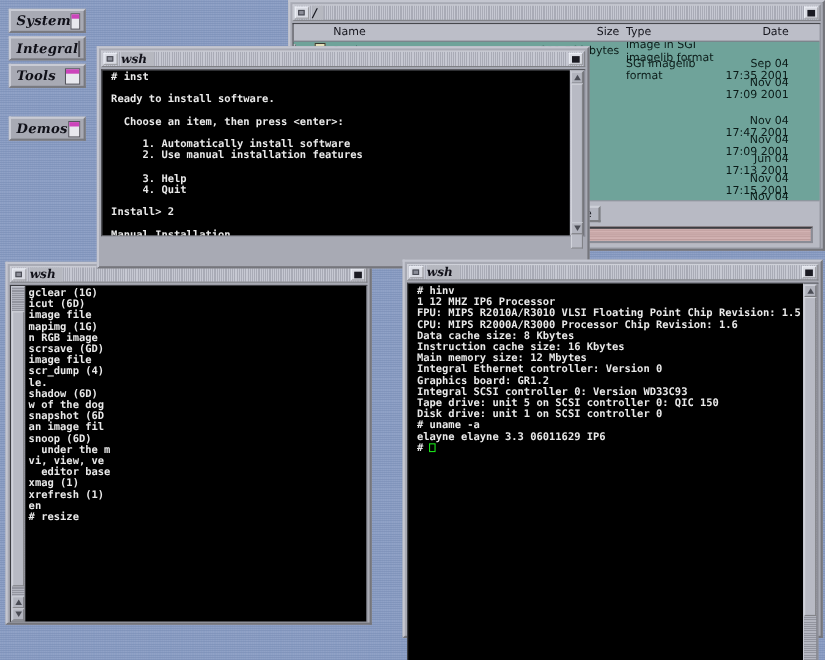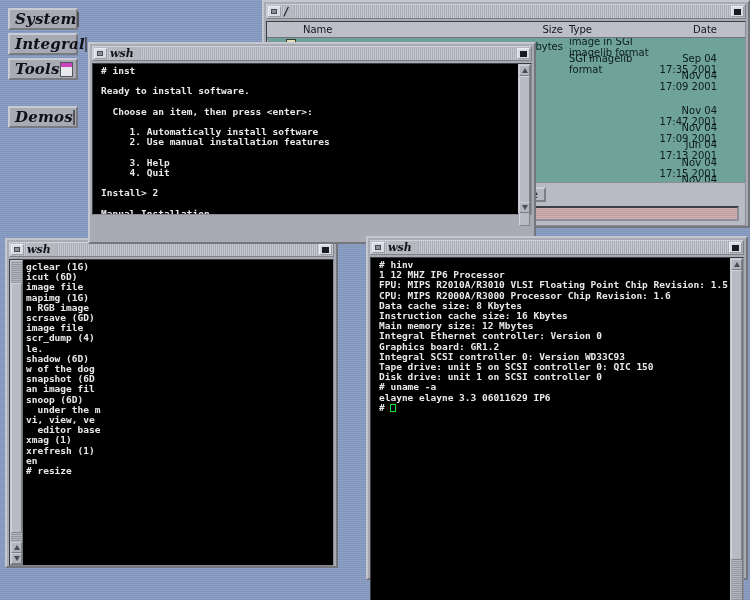--- a/index.html
+++ b/index.html
@@ -16,21 +16,21 @@
     background-image:
       repeating-linear-gradient(0deg,rgba(120,140,180,.55) 0 1px,transparent 1px 2px),
       repeating-linear-gradient(90deg,rgba(150,165,200,.45) 0 1px,transparent 1px 2px);
   }
 
   
   .toolchest{position:absolute;left:8px;width:70px;height:22px;
     background:#a8aab4;border:2px outset #c9cbd4;box-sizing:border-box;
     display:flex;align-items:center;}
   .toolchest .tc-label{flex:1;font-family:"DejaVu Serif",serif;font-style:italic;
-    font-weight:bold;font-size:15px;color:#101018;padding-left:5px;letter-spacing:.2px;}
+    font-weight:bold;font-size:12px;color:#101018;padding-left:5px;letter-spacing:.2px;}
   .toolchest .tc-glyph{width:14px;height:15px;margin-right:3px;
     background:#e8e8ee;border:1px solid #55555e;box-sizing:border-box;position:relative;}
   .toolchest .tc-glyph:before{content:"";position:absolute;left:0;top:0;right:0;height:4px;background:#cc44bb;}
 
   
   .win{position:absolute;background:#a8aab4;border:2px outset #c4c6d0;box-sizing:border-box;padding:2px;}
   .titlebar{height:15px;display:flex;align-items:center;
     background:#b6b8c0;border:1px outset #cfd1d9;box-sizing:border-box;position:relative;overflow:hidden;}
   .titlebar.stipple{
     background-color:#b3b5bf;

